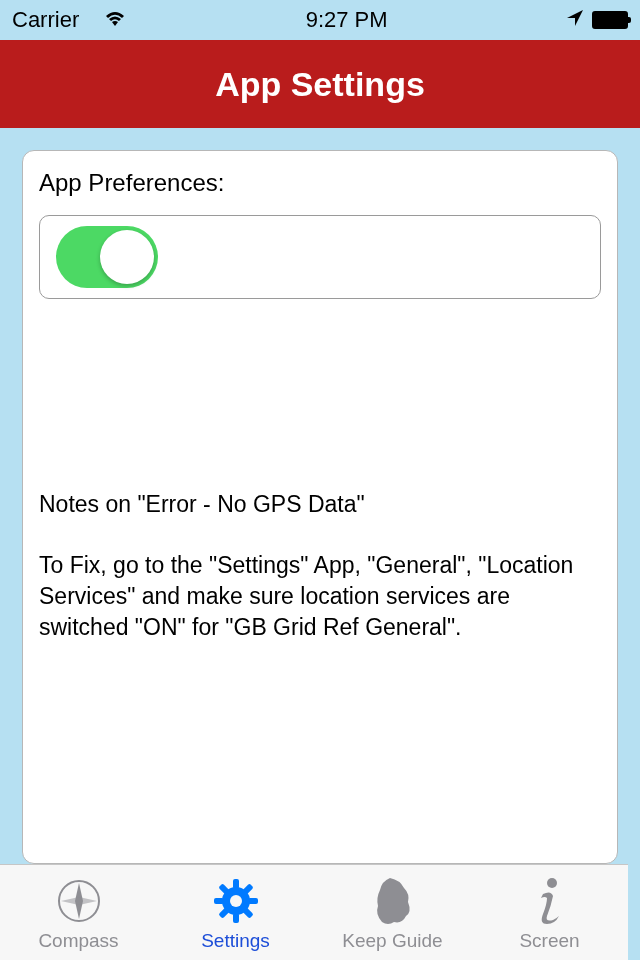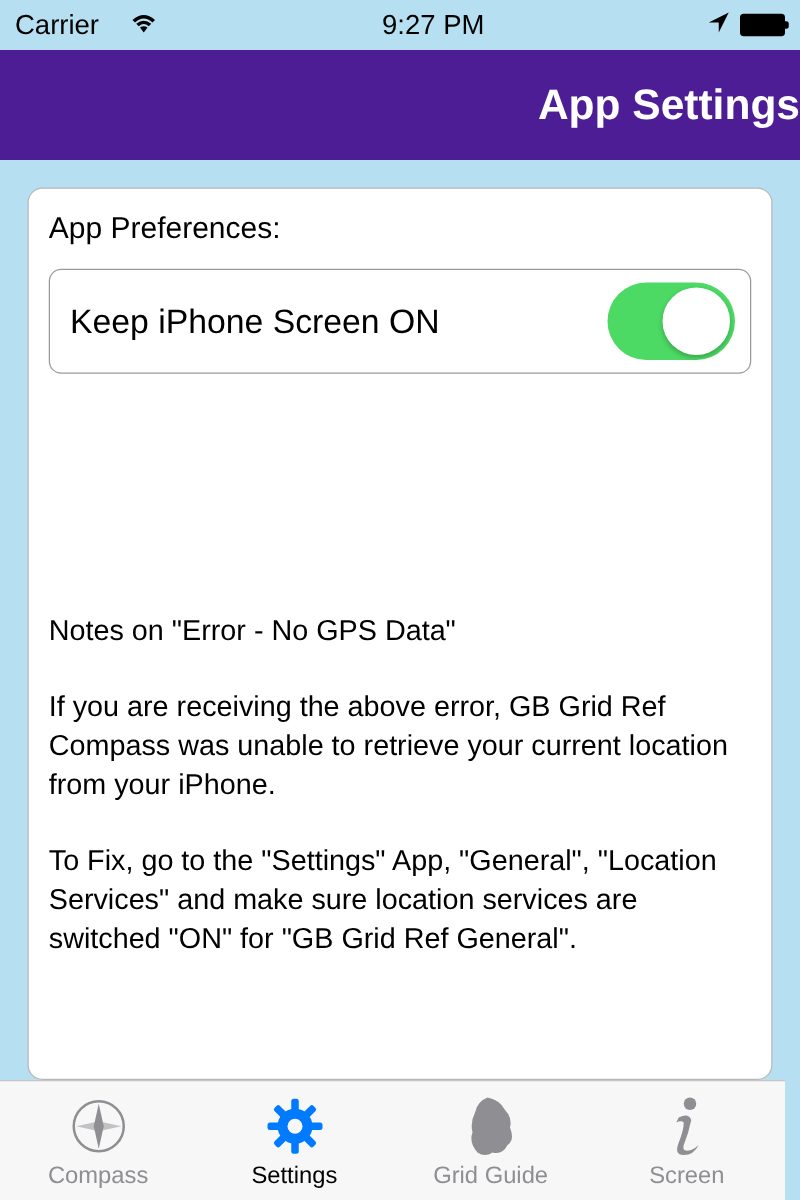--- a/index.html
+++ b/index.html
@@ -19,24 +19,24 @@
       padding: 0 12px;
       font-size: 22px;
       font-weight: 400;
       color: #000;
     }
     .status-left { display: flex; align-items: center; gap: 24px; }
     .status-right { display: flex; align-items: center; gap: 8px; }
     .wifi-icon { display: inline-block; }
     .nav-bar {
       height: 88px;
-      background: #4c1d95;
-      display: flex;
-      align-items: center;
-      justify-content: flex-end;
+      background: #b91c1c;
+      display: flex;
+      align-items: center;
+      justify-content: center;
     }
     .nav-title {
       color: #fff;
       font-size: 34px;
       font-weight: 700;
     }
     .content {
       padding: 22px;
     }
     .card {
@@ -105,21 +105,21 @@
     }
     .tab {
       display: flex;
       flex-direction: column;
       align-items: center;
       gap: 4px;
       color: #8e8e93;
       cursor: pointer;
       width: 25%;
     }
-    .tab.active { color: #000000; }
+    .tab.active { color: #1d4ed8; }
     .tab-label { font-size: 19px; }
     .tab-icon { height: 50px; display: flex; align-items: center; justify-content: center; }
     .battery {
       width: 36px;
       height: 18px;
       border: 2px solid #000;
       border-radius: 3px;
       position: relative;
       background: #000;
     }
@@ -158,28 +158,26 @@
 </div>
 
 <div class="nav-bar">
   <div class="nav-title">App Settings</div>
 </div>
 
 <div class="content">
   <div class="card">
     <div class="section-label">App Preferences:</div>
     <div class="toggle-row">
-      <div class="toggle-label">Keep iPhone Screen ON</div>
       <div class="switch">
         <div class="switch-knob"></div>
       </div>
     </div>
     <div class="notes">
       <p>Notes on "Error - No GPS Data"</p>
-      <p>If you are receiving the above error, GB Grid Ref Compass was unable to retrieve your current location from your iPhone.</p>
       <p>To Fix, go to the "Settings" App, "General", "Location Services" and make sure location services are switched "ON" for "GB Grid Ref General".</p>
     </div>
   </div>
 </div>
 
 <div class="tab-bar">
   <div class="tab">
     <div class="tab-icon">
       <svg width="48" height="48" viewBox="0 0 48 48">
         <circle cx="24" cy="24" r="20" fill="none" stroke="#8e8e93" stroke-width="2"></circle>
@@ -210,21 +208,21 @@
       </svg>
     </div>
     <div class="tab-label">Settings</div>
   </div>
   <div class="tab">
     <div class="tab-icon">
       <svg width="42" height="50" viewBox="0 0 42 50">
         <path d="M18 2 Q10 5 8 14 Q4 22 6 30 Q3 38 10 46 Q16 50 22 46 Q30 48 34 40 Q40 36 36 26 Q38 18 32 12 Q28 4 18 2 Z" fill="#8e8e93"></path>
       </svg>
     </div>
-    <div class="tab-label">Grid Guide</div>
+    <div class="tab-label">Keep Guide</div>
   </div>
   <div class="tab">
     <div class="tab-icon">
       <svg width="26" height="50" viewBox="0 0 26 50">
         <ellipse cx="15" cy="7" rx="5" ry="5" fill="#8e8e93"></ellipse>
         <path d="M6 18 Q14 14 16 20 Q14 30 10 40 Q8 46 16 44 Q20 42 22 40 Q18 48 10 48 Q2 48 6 38 Q10 28 10 22 Q8 20 4 22 Z" fill="#8e8e93"></path>
       </svg>
     </div>
     <div class="tab-label">Screen</div>
   </div>

